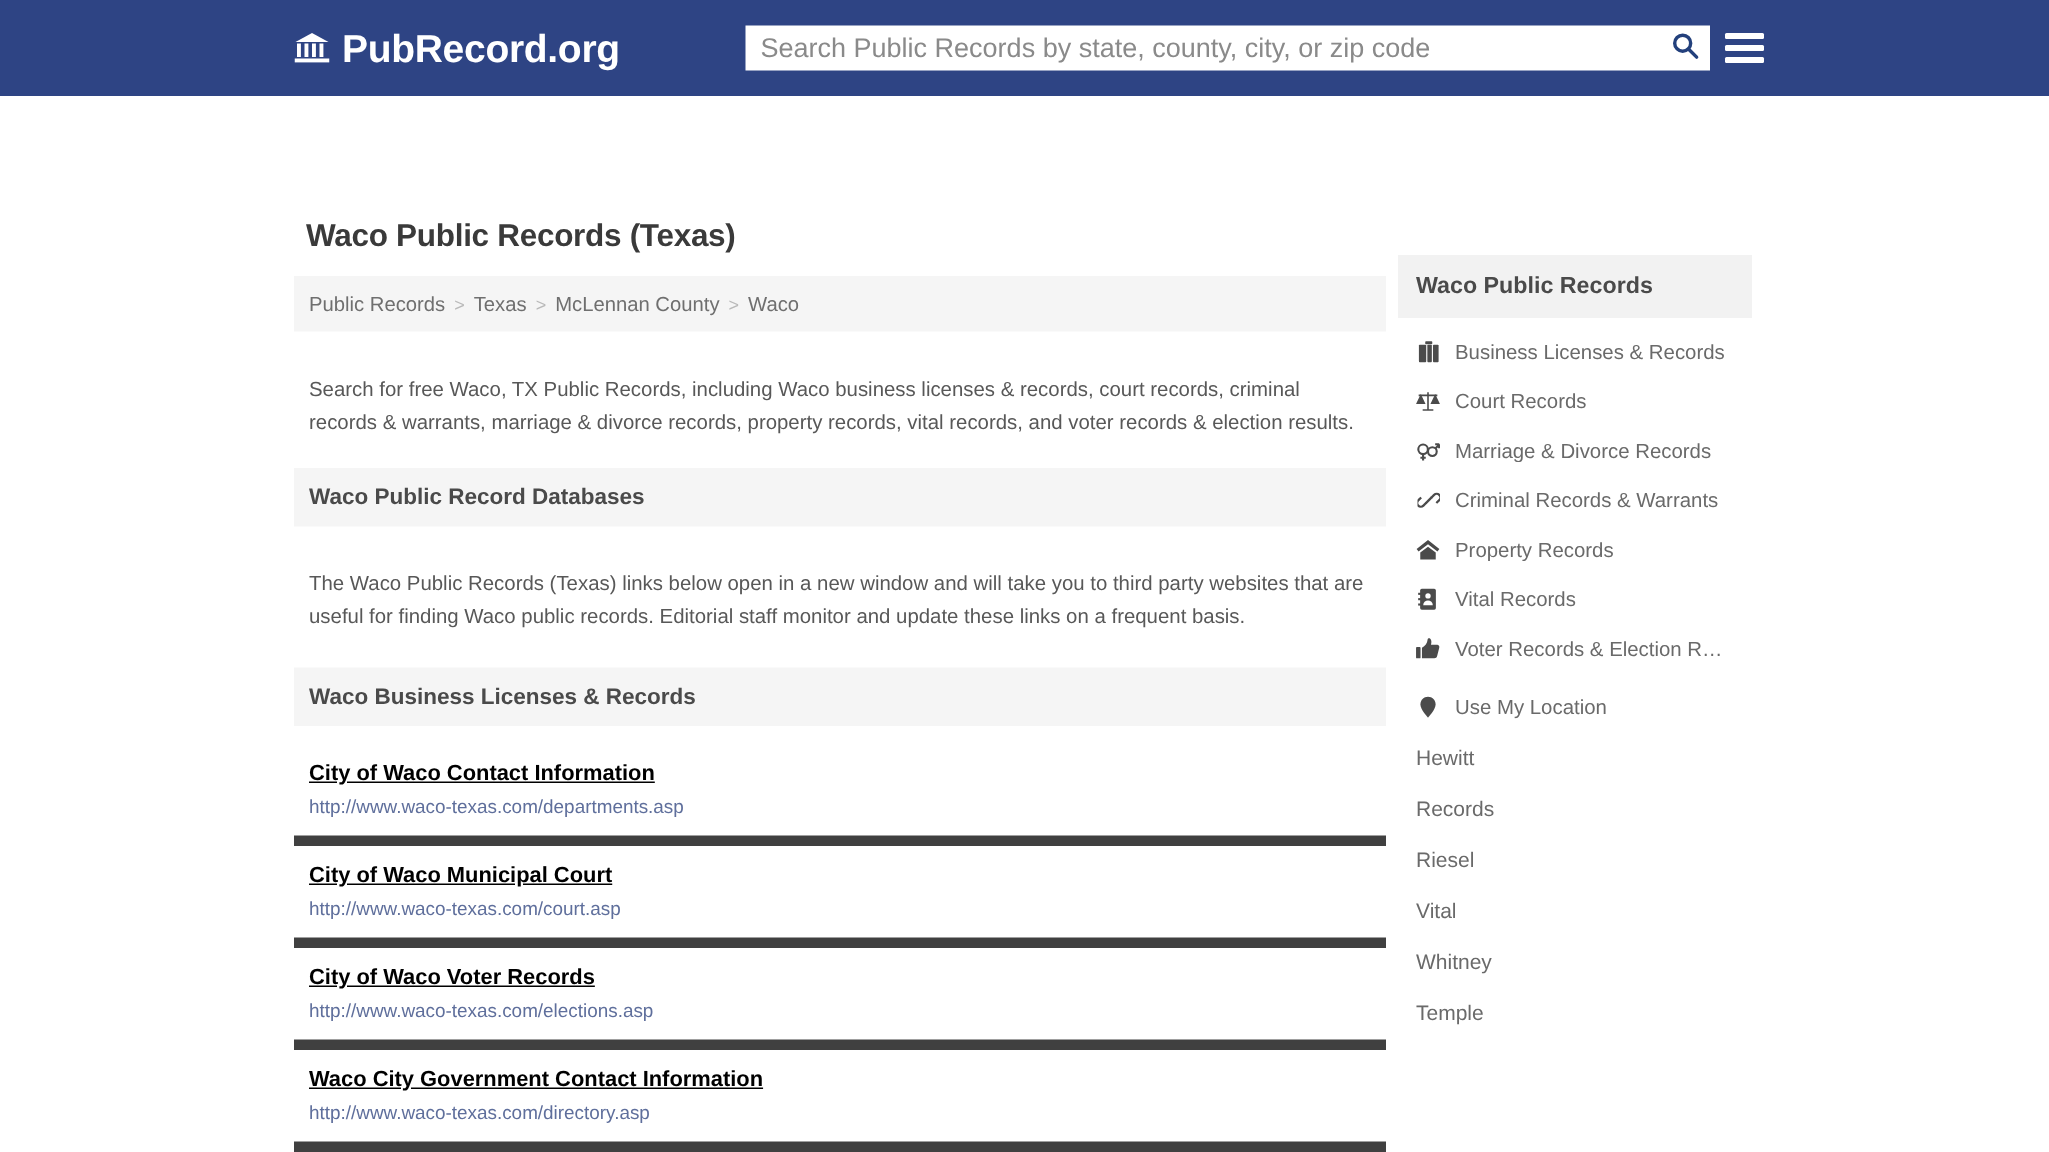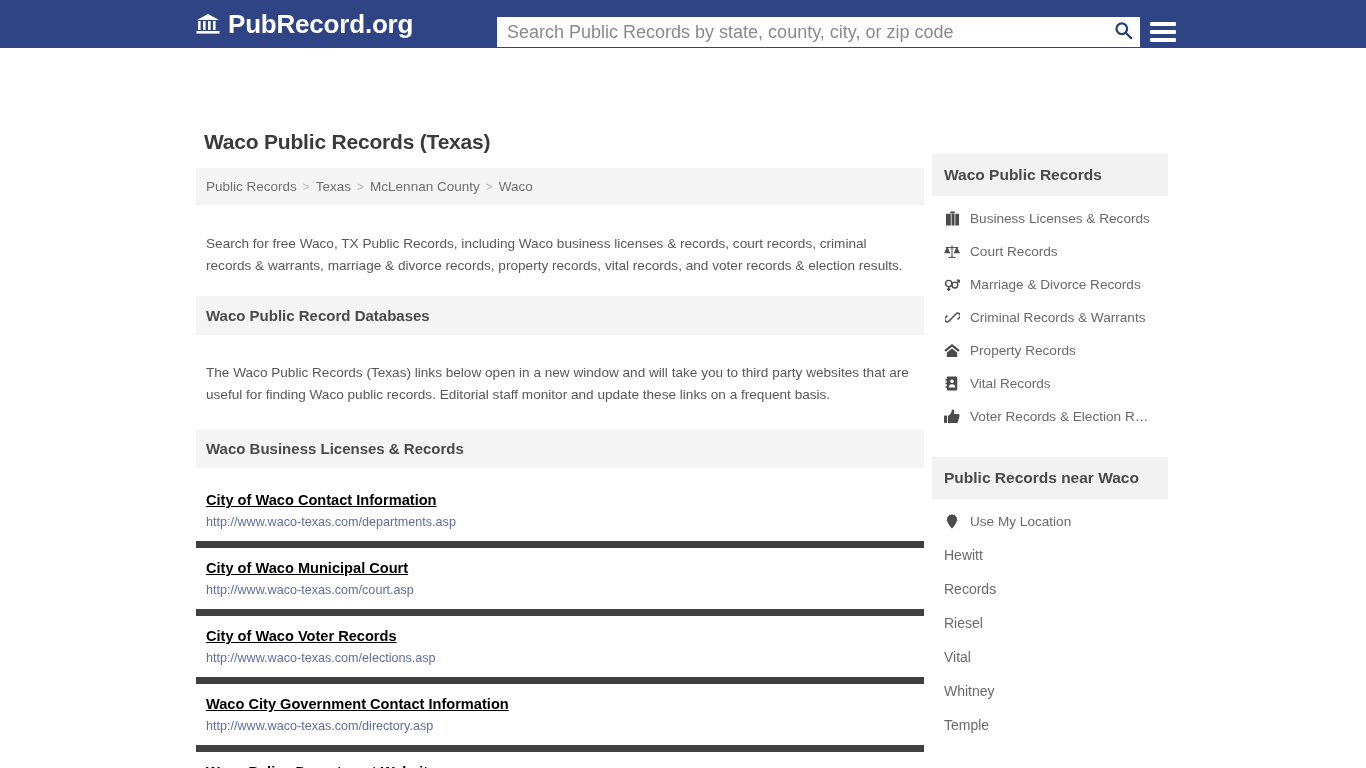--- a/index.html
+++ b/index.html
@@ -8,21 +8,21 @@
   body {
     width:1366px; height:768px;
     background:#ffffff;
     font-family:"Liberation Sans", sans-serif;
     overflow:hidden;
     color:#444;
   }
 
   
   .site-header{
-    width:100%; height:48px;
+    width:100%; height:64px;
     background:#2e4484;
     display:flex; align-items:center;
     position:relative;
   }
   .brand{
     display:flex; align-items:center; gap:8px;
     margin-left:196px;
     color:#ffffff;
     font-size:26px; font-weight:bold;
     letter-spacing:-0.2px;
@@ -351,21 +351,20 @@
         <span class="ico">
           <svg width="16" height="15" viewBox="0 0 17 16" fill="#4b4b4b" aria-hidden="true">
             <rect x="0" y="6.8" width="3.2" height="8" rx="0.6"></rect>
             <path d="M4.2 7.2 C6.4 6.2 8 4.2 8.2 1.6 C8.3 0.6 9.4 0.3 10.1 0.9 C10.9 1.6 11.2 3 10.6 5.2 H15 C16.1 5.2 16.8 6.2 16.5 7.2 L15 13.2 C14.8 14.2 14 14.8 13 14.8 H4.2 Z"></path>
           </svg>
         </span>
         <span class="lbl">Voter Records &amp; Election R…</span>
       </div>
     </div>
 
-    <div class="side-head second">Public Records near Waco</div>
 
     <div class="side-list">
 
       <div class="side-item">
         <span class="ico">
           <svg width="12" height="15" viewBox="0 0 12 16" fill="#4b4b4b" aria-hidden="true">
             <path d="M6 0.6 C2.9 0.6 0.6 3 0.6 6 C0.6 9.6 6 15.4 6 15.4 C6 15.4 11.4 9.6 11.4 6 C11.4 3 9.1 0.6 6 0.6 Z"></path>
           </svg>
         </span>
         <span class="lbl">Use My Location</span>

